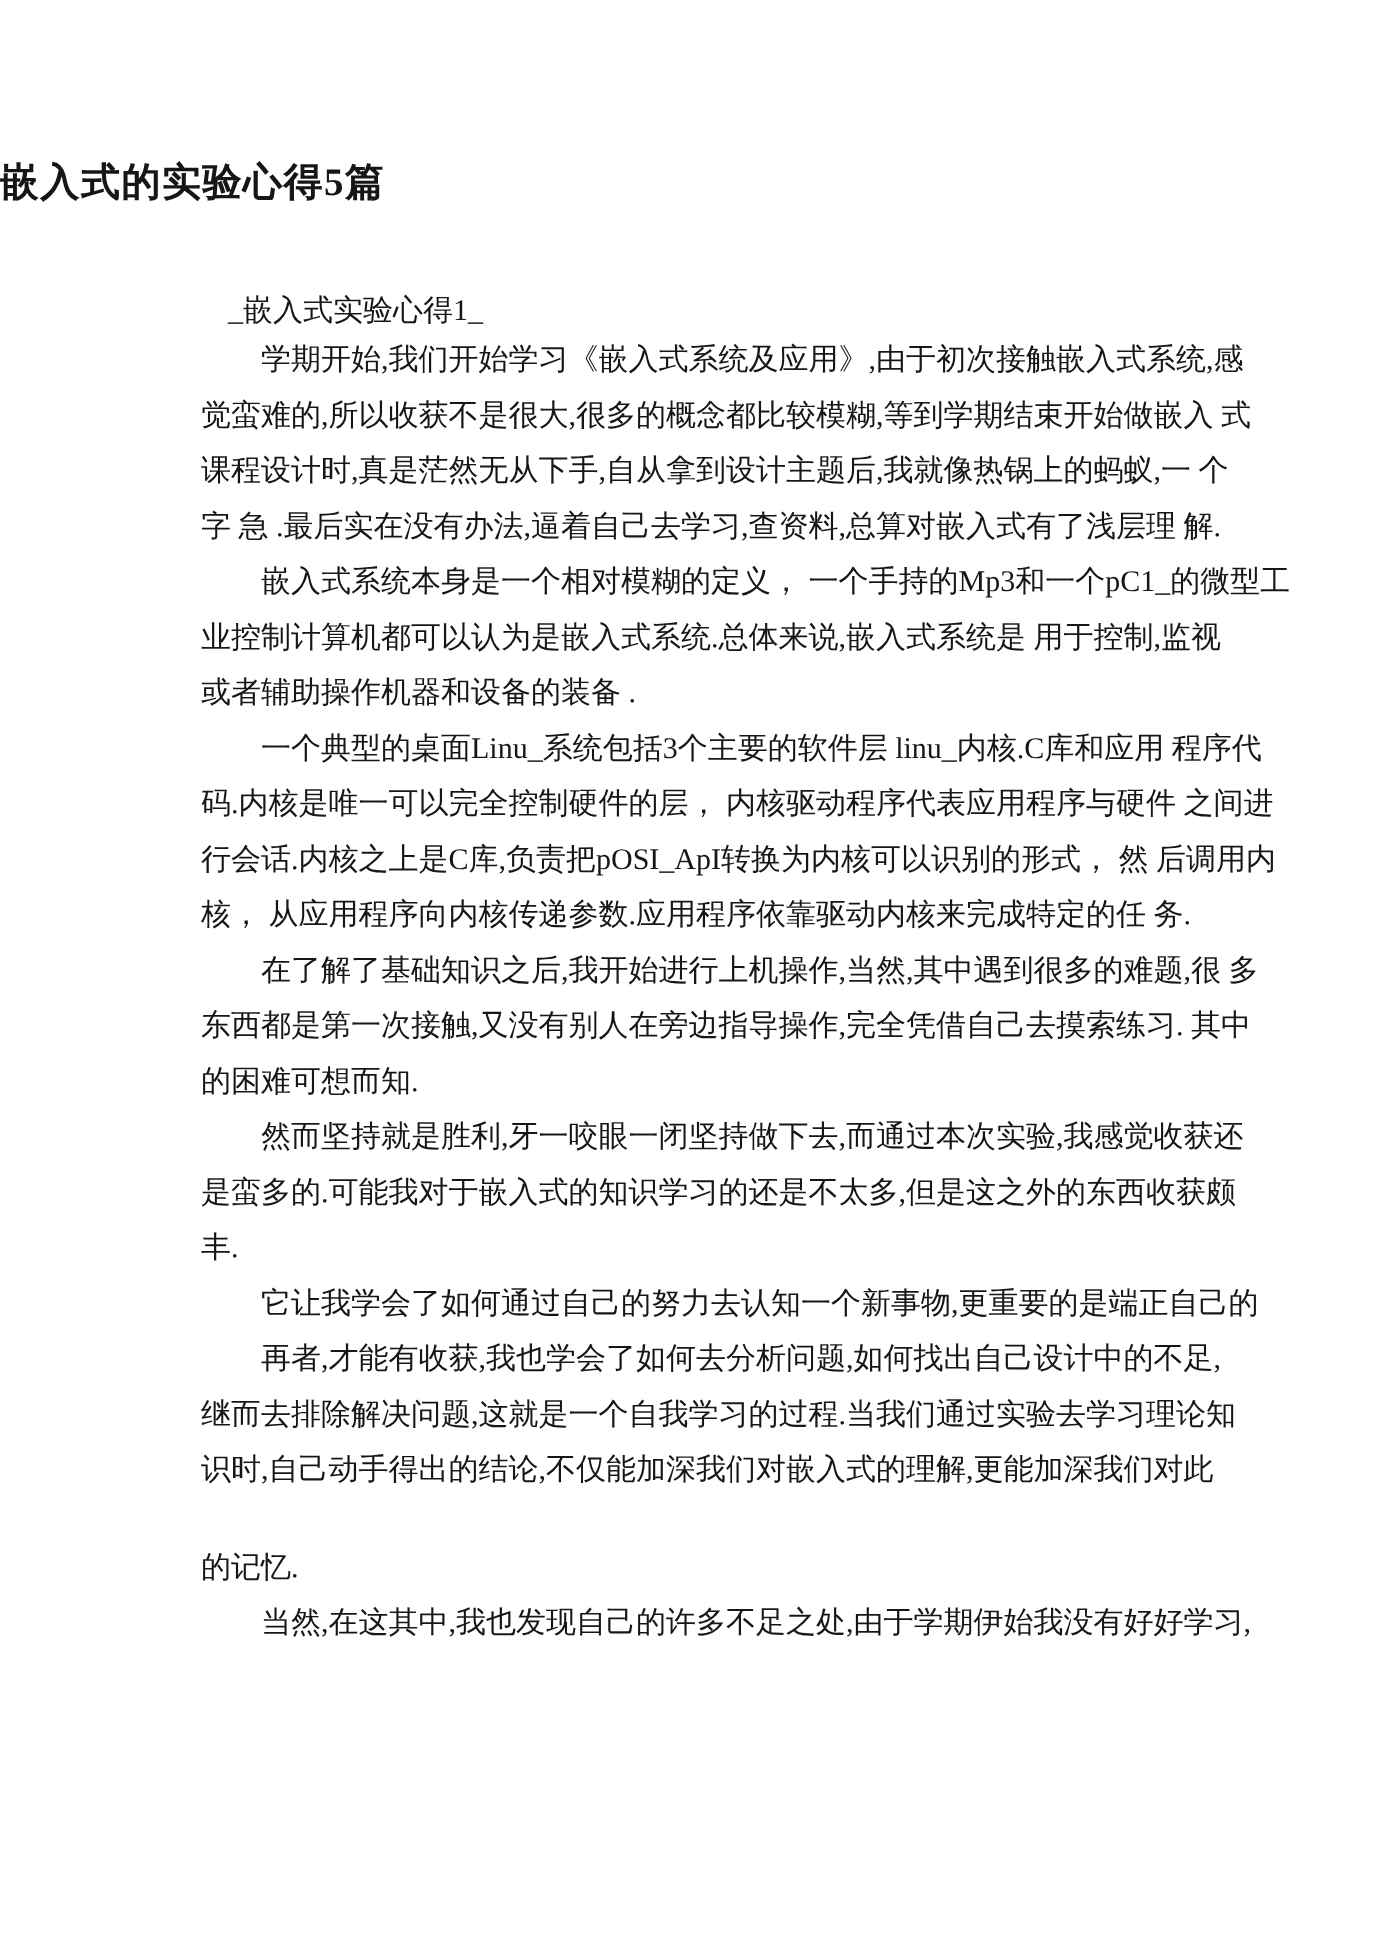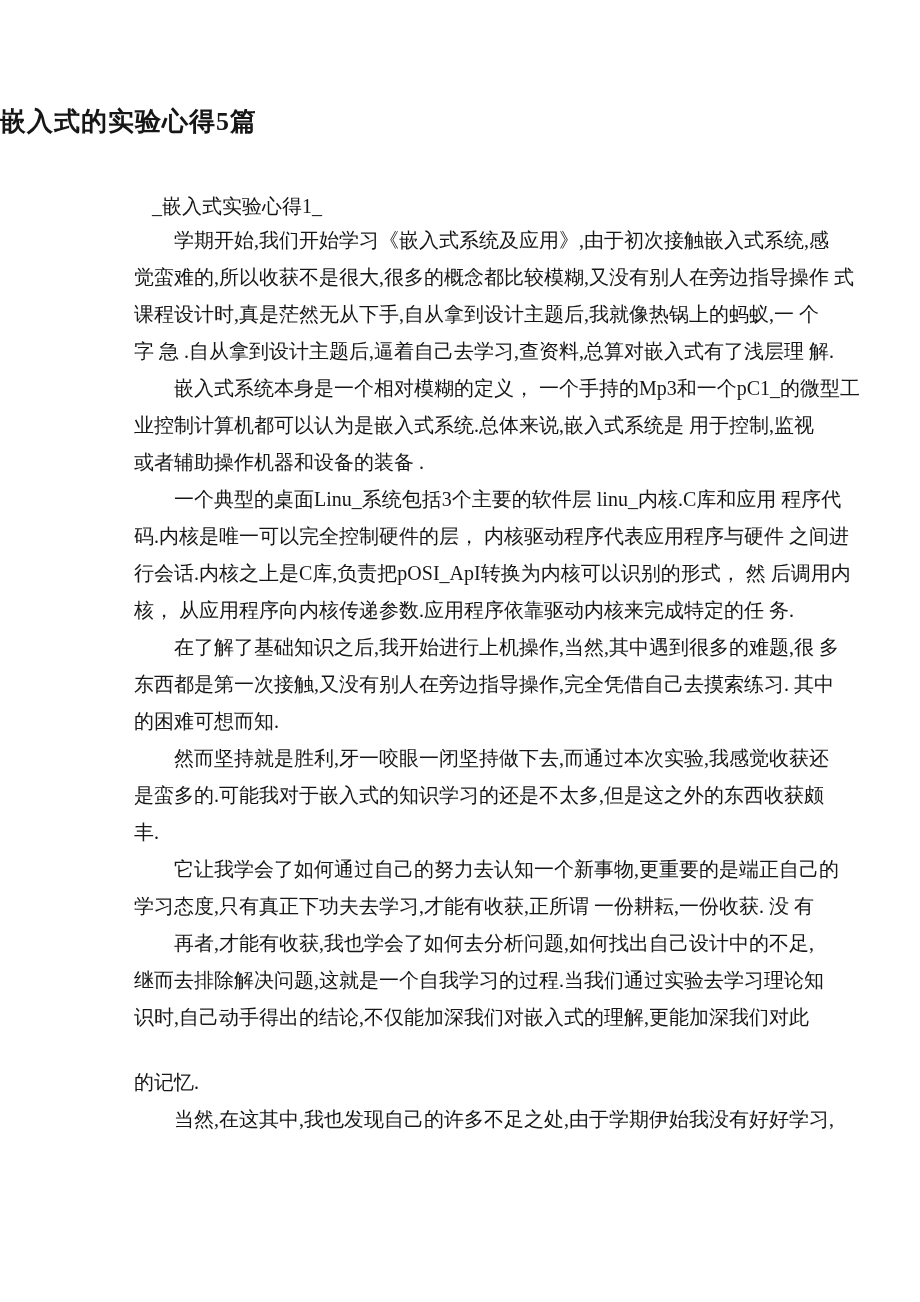--- a/index.html
+++ b/index.html
@@ -57,23 +57,23 @@
 <body>
 
 <div class="page">
   <div class="doc-title">嵌入式的实验心得5篇</div>
 
   <div class="section-heading">_嵌入式实验心得1_</div>
 
   <div class="body-text">
       <div class="para">
         <div class="line first">学期开始,我们开始学习《嵌入式系统及应用》,由于初次接触嵌入式系统,感</div>
-        <div class="line">觉蛮难的,所以收获不是很大,很多的概念都比较模糊,又没有别人在旁边指导操作 式</div>
+        <div class="line">觉蛮难的,所以收获不是很大,很多的概念都比较模糊,等到学期结束开始做嵌入 式</div>
         <div class="line">课程设计时,真是茫然无从下手,自从拿到设计主题后,我就像热锅上的蚂蚁,一 个</div>
-        <div class="line">字 急 .自从拿到设计主题后,逼着自己去学习,查资料,总算对嵌入式有了浅层理 解.</div>
+        <div class="line">字 急 .最后实在没有办法,逼着自己去学习,查资料,总算对嵌入式有了浅层理 解.</div>
       </div>
       <div class="para">
         <div class="line first">嵌入式系统本身是一个相对模糊的定义， 一个手持的Mp3和一个pC1_的微型工</div>
         <div class="line">业控制计算机都可以认为是嵌入式系统.总体来说,嵌入式系统是 用于控制,监视</div>
         <div class="line">或者辅助操作机器和设备的装备 .</div>
       </div>
       <div class="para">
         <div class="line first">一个典型的桌面Linu_系统包括3个主要的软件层 linu_内核.C库和应用 程序代</div>
         <div class="line">码.内核是唯一可以完全控制硬件的层， 内核驱动程序代表应用程序与硬件 之间进</div>
         <div class="line">行会话.内核之上是C库,负责把pOSI_ApI转换为内核可以识别的形式， 然 后调用内</div>
@@ -84,21 +84,20 @@
         <div class="line">东西都是第一次接触,又没有别人在旁边指导操作,完全凭借自己去摸索练习.  其中</div>
         <div class="line">的困难可想而知.</div>
       </div>
       <div class="para">
         <div class="line first">然而坚持就是胜利,牙一咬眼一闭坚持做下去,而通过本次实验,我感觉收获还</div>
         <div class="line">是蛮多的.可能我对于嵌入式的知识学习的还是不太多,但是这之外的东西收获颇</div>
         <div class="line">丰.</div>
       </div>
       <div class="para">
         <div class="line first">它让我学会了如何通过自己的努力去认知一个新事物,更重要的是端正自己的</div>
-        <div class="line">学习态度,只有真正下功夫去学习,才能有收获,正所谓 一份耕耘,一份收获.  没 有</div>
       </div>
       <div class="para">
         <div class="line first">再者,才能有收获,我也学会了如何去分析问题,如何找出自己设计中的不足,</div>
         <div class="line">继而去排除解决问题,这就是一个自我学习的过程.当我们通过实验去学习理论知</div>
         <div class="line">识时,自己动手得出的结论,不仅能加深我们对嵌入式的理解,更能加深我们对此</div>
       </div>
       <div class="para no-indent gap-before">
         <div class="line first">的记忆.</div>
       </div>
       <div class="para">

